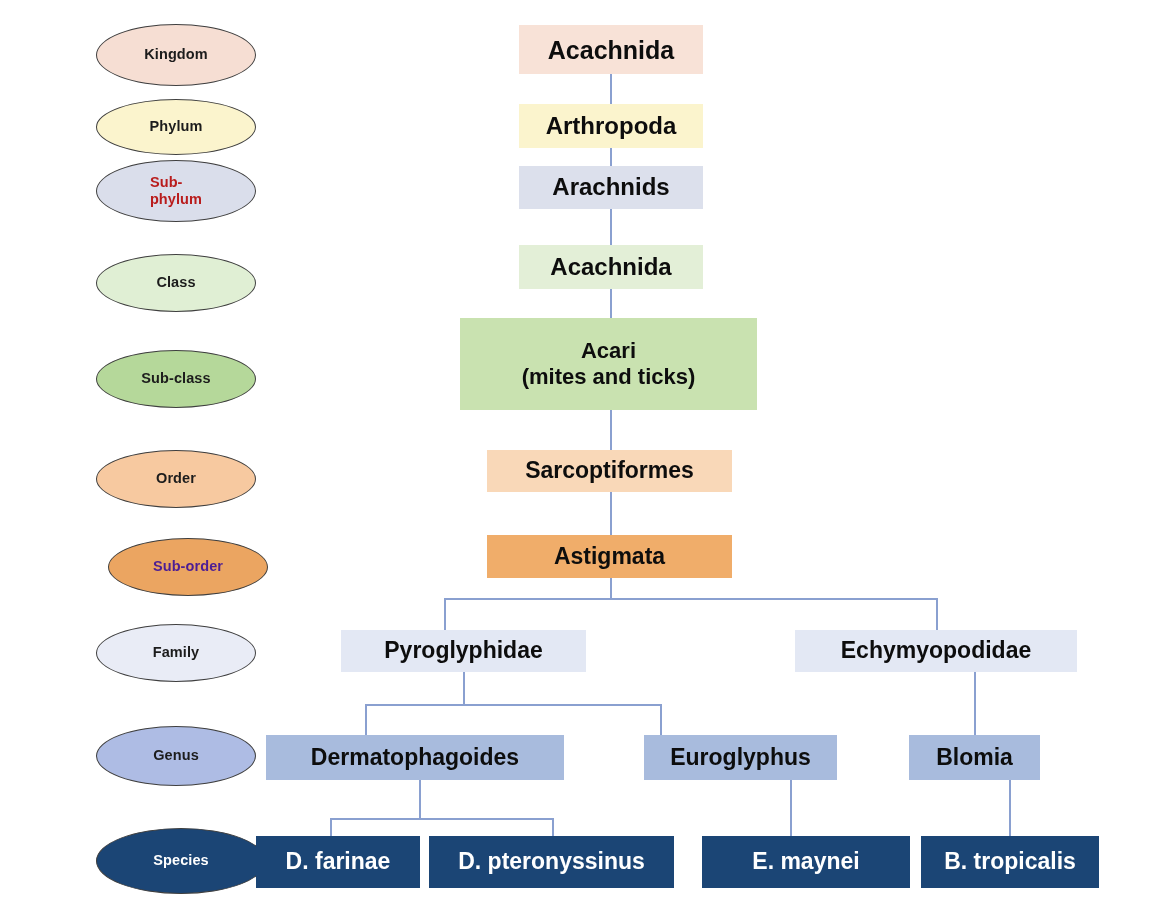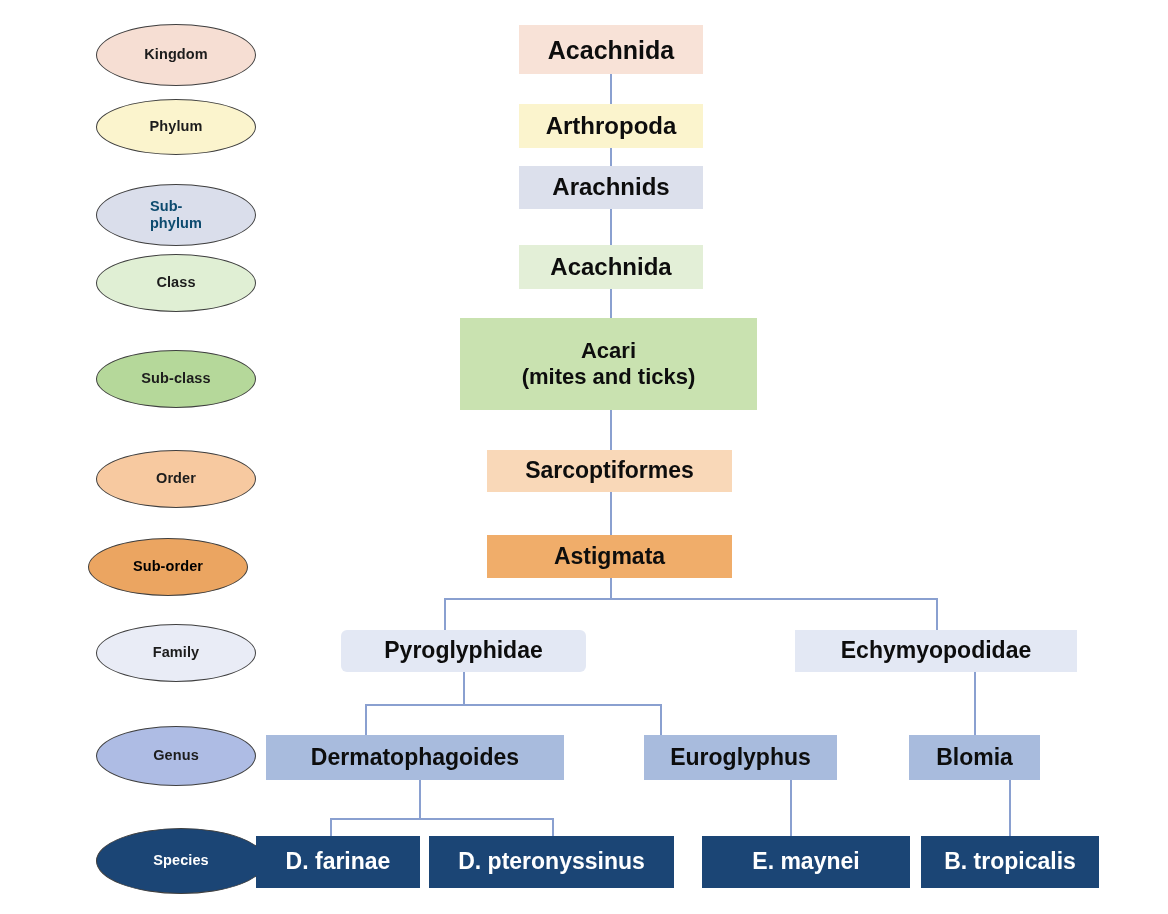--- a/index.html
+++ b/index.html
@@ -64,26 +64,26 @@
   }
 </style>
 </head>
 <body>
 
 <div id="canvas">
 
   <div id="rank-layer">
       <div class="rank-ellipse" style="left: 96px; top: 24px; width: 160px; height: 62px; background: rgb(246, 222, 211); color: rgb(28, 28, 28); white-space: pre-line;">Kingdom</div>
       <div class="rank-ellipse" style="left: 96px; top: 99px; width: 160px; height: 56px; background: rgb(251, 244, 205); color: rgb(28, 28, 28); white-space: pre-line;">Phylum</div>
-      <div class="rank-ellipse" style="left: 96px; top: 184px; width: 160px; height: 62px; background: rgb(218, 222, 235); color: #0c4a6e; white-space: pre-line;">Sub-
+      <div class="rank-ellipse" style="left: 96px; top: 160px; width: 160px; height: 62px; background: rgb(218, 222, 235); color: #b91c1c; white-space: pre-line;">Sub-
 phylum</div>
       <div class="rank-ellipse" style="left: 96px; top: 254px; width: 160px; height: 58px; background: rgb(224, 239, 212); color: rgb(28, 28, 28); white-space: pre-line;">Class</div>
       <div class="rank-ellipse" style="left: 96px; top: 350px; width: 160px; height: 58px; background: rgb(181, 216, 154); color: rgb(28, 28, 28); white-space: pre-line;">Sub-class</div>
       <div class="rank-ellipse" style="left: 96px; top: 450px; width: 160px; height: 58px; background: rgb(247, 201, 160); color: rgb(28, 28, 28); white-space: pre-line;">Order</div>
-      <div class="rank-ellipse" style="left: 88px; top: 538px; width: 160px; height: 58px; background: rgb(235, 165, 97); color: #000000; white-space: pre-line;">Sub-order</div>
+      <div class="rank-ellipse" style="left: 108px; top: 538px; width: 160px; height: 58px; background: rgb(235, 165, 97); color: #4c1d95; white-space: pre-line;">Sub-order</div>
       <div class="rank-ellipse" style="left: 96px; top: 624px; width: 160px; height: 58px; background: rgb(233, 236, 246); color: rgb(28, 28, 28); white-space: pre-line;">Family</div>
       <div class="rank-ellipse" style="left: 96px; top: 726px; width: 160px; height: 60px; background: rgb(174, 188, 228); color: rgb(28, 28, 28); white-space: pre-line;">Genus</div>
       <div class="rank-ellipse" style="left: 96px; top: 828px; width: 170px; height: 66px; background: rgb(27, 69, 117); color: rgb(255, 255, 255); white-space: pre-line;">Species</div>
     </div>
 
   <div id="connector-layer">
       <div class="conn-h" style="left: 444px; top: 598px; width: 493px; background: rgb(138, 160, 208);"></div>
       <div class="conn-h" style="left: 365px; top: 704px; width: 296px; background: rgb(138, 160, 208);"></div>
       <div class="conn-h" style="left: 330px; top: 818px; width: 223px; background: rgb(138, 160, 208);"></div>
       <div class="conn-v" style="left: 610px; top: 74px; height: 30px; background: rgb(138, 160, 208);"></div>
@@ -108,21 +108,21 @@
 
   <div id="taxa-layer">
       <div class="taxon-box" style="left: 519px; top: 25px; width: 184px; height: 49px; background: rgb(248, 226, 215); color: rgb(13, 13, 13); font-size: 25px;">Acachnida</div>
       <div class="taxon-box" style="left: 519px; top: 104px; width: 184px; height: 44px; background: rgb(251, 244, 205); color: rgb(13, 13, 13); font-size: 24px;">Arthropoda</div>
       <div class="taxon-box" style="left: 519px; top: 166px; width: 184px; height: 43px; background: rgb(220, 224, 236); color: rgb(13, 13, 13); font-size: 24px;">Arachnids</div>
       <div class="taxon-box" style="left: 519px; top: 245px; width: 184px; height: 44px; background: rgb(227, 239, 215); color: rgb(13, 13, 13); font-size: 24px;">Acachnida</div>
       <div class="taxon-box" style="left: 460px; top: 318px; width: 297px; height: 92px; background: rgb(201, 226, 176); color: rgb(13, 13, 13); font-size: 22px;">Acari
 (mites and ticks)</div>
       <div class="taxon-box" style="left: 487px; top: 450px; width: 245px; height: 42px; background: rgb(249, 216, 184); color: rgb(13, 13, 13); font-size: 23px;">Sarcoptiformes</div>
       <div class="taxon-box" style="left: 487px; top: 535px; width: 245px; height: 43px; background: rgb(240, 173, 106); color: rgb(13, 13, 13); font-size: 23px;">Astigmata</div>
-      <div class="taxon-box" style="left: 341px; top: 630px; width: 245px; height: 42px; background: rgb(227, 232, 244); color: rgb(13, 13, 13); font-size: 23px; border-radius: 6px;">Pyroglyphidae</div>
+      <div class="taxon-box" style="left: 341px; top: 630px; width: 245px; height: 42px; background: rgb(227, 232, 244); color: rgb(13, 13, 13); font-size: 23px;">Pyroglyphidae</div>
       <div class="taxon-box" style="left: 795px; top: 630px; width: 282px; height: 42px; background: rgb(227, 232, 244); color: rgb(13, 13, 13); font-size: 23px;">Echymyopodidae</div>
       <div class="taxon-box" style="left: 266px; top: 735px; width: 298px; height: 45px; background: rgb(168, 187, 221); color: rgb(13, 13, 13); font-size: 23px;">Dermatophagoides</div>
       <div class="taxon-box" style="left: 644px; top: 735px; width: 193px; height: 45px; background: rgb(168, 187, 221); color: rgb(13, 13, 13); font-size: 23px;">Euroglyphus</div>
       <div class="taxon-box" style="left: 909px; top: 735px; width: 131px; height: 45px; background: rgb(168, 187, 221); color: rgb(13, 13, 13); font-size: 23px;">Blomia</div>
       <div class="taxon-box" style="left: 256px; top: 836px; width: 164px; height: 52px; background: rgb(27, 69, 117); color: rgb(255, 255, 255); font-size: 23px;">D. farinae</div>
       <div class="taxon-box" style="left: 429px; top: 836px; width: 245px; height: 52px; background: rgb(27, 69, 117); color: rgb(255, 255, 255); font-size: 23px;">D. pteronyssinus</div>
       <div class="taxon-box" style="left: 702px; top: 836px; width: 208px; height: 52px; background: rgb(27, 69, 117); color: rgb(255, 255, 255); font-size: 23px;">E. maynei</div>
       <div class="taxon-box" style="left: 921px; top: 836px; width: 178px; height: 52px; background: rgb(27, 69, 117); color: rgb(255, 255, 255); font-size: 23px;">B. tropicalis</div>
     </div>
 

